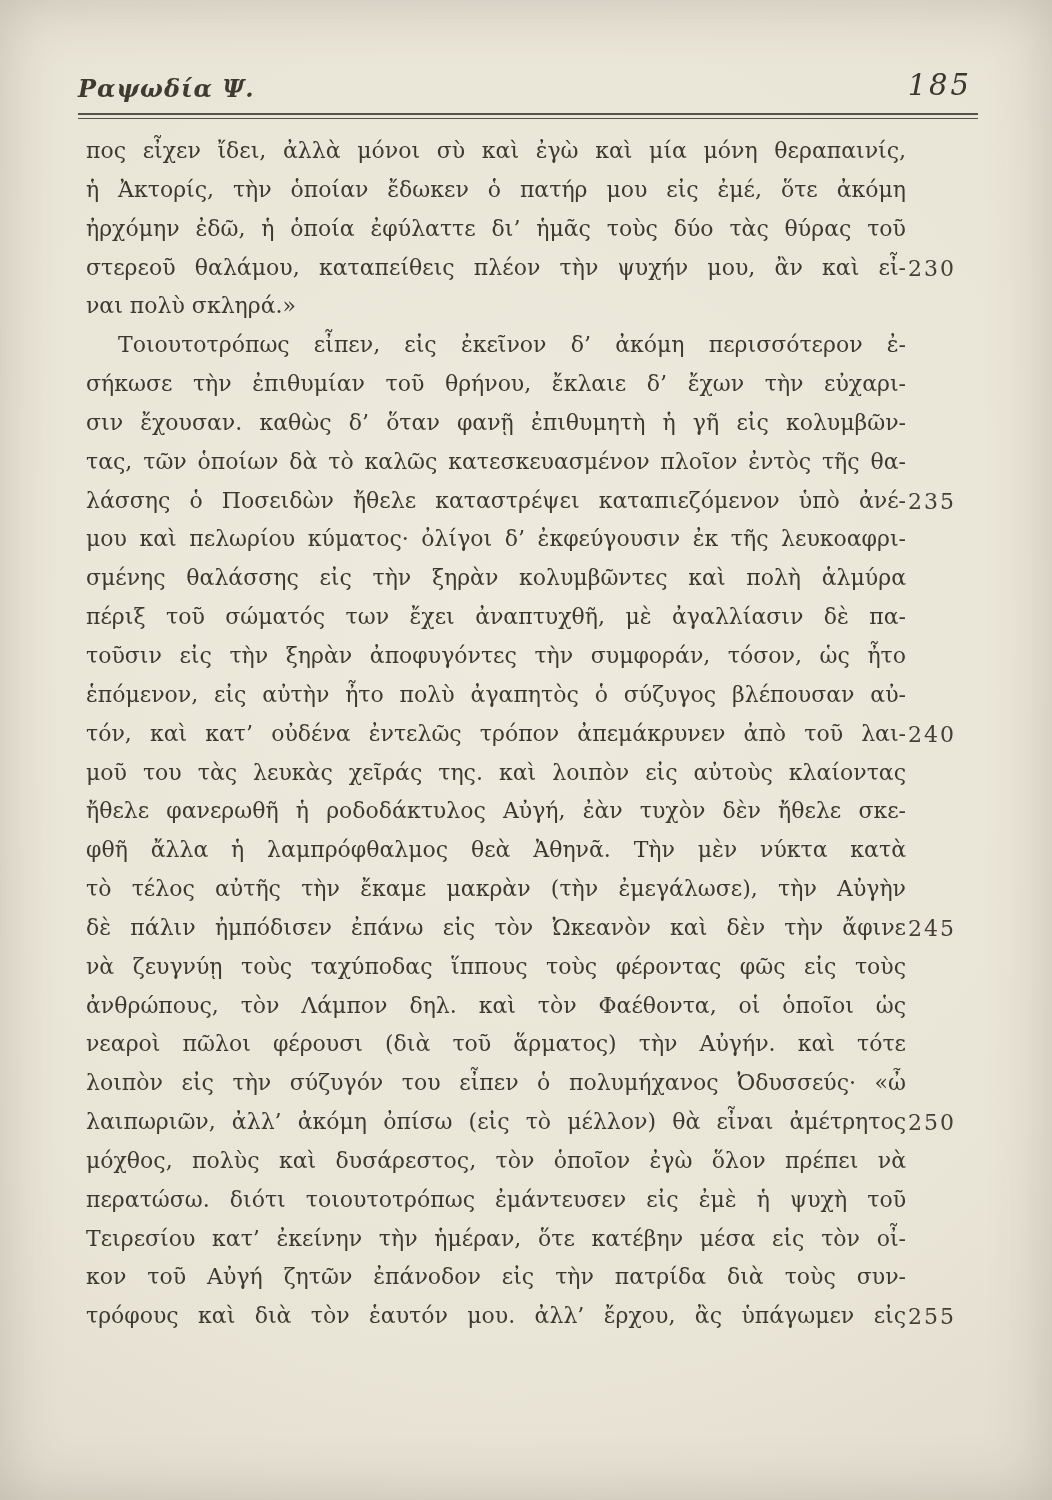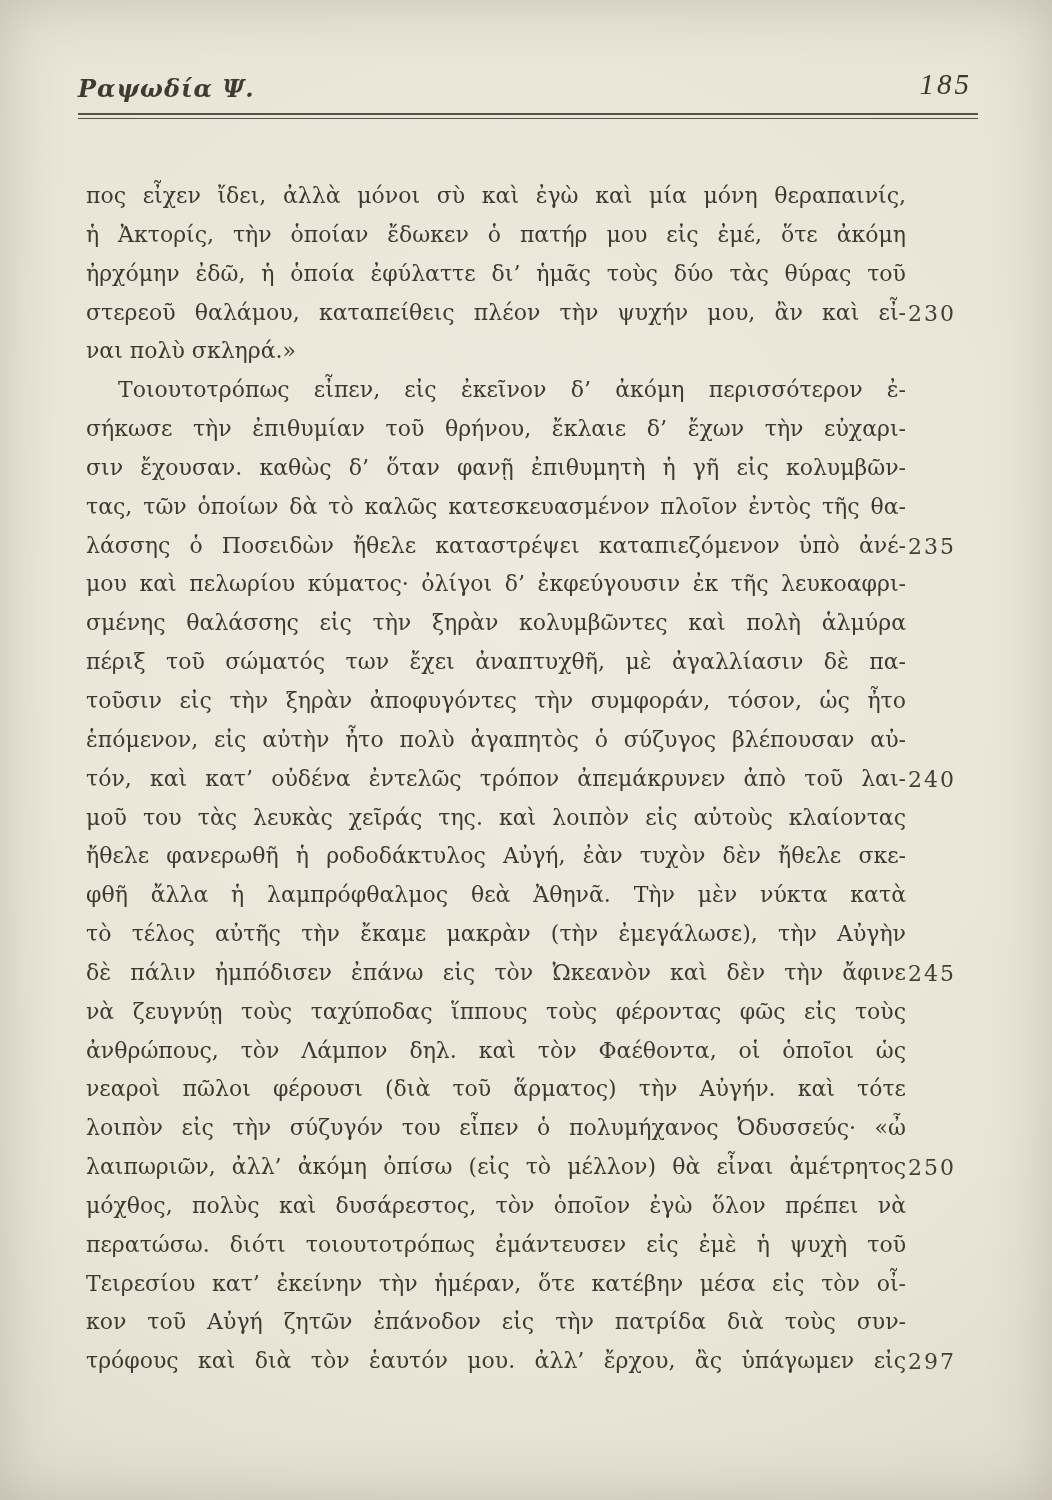--- a/index.html
+++ b/index.html
@@ -14,29 +14,29 @@
     color:#3f3c34;
   }
 
   .header-row { position:absolute; top:74px; left:78px; right:78px; height:34px; }
   .title {
     position:absolute; left:0; right:0; text-align:left;
     font-style:italic; font-weight:bold; font-size:24px; letter-spacing:1px; color:#3e3b32;
   }
   .pagenum {
     position:absolute; right:2px; top:-6px;
-    font-style:italic; font-size:29px; letter-spacing:3px; color:#3a372f;font-family:Liberation Serif, serif;
+    font-style:italic; font-size:29px; letter-spacing:3px; color:#3a372f;
   }
 
   .rule {
     position:absolute; top:113px; left:78px; right:74px; height:6px;
     border-top:2.5px solid #55524a; border-bottom:1.3px solid #55524a;
   }
 
-  .bodytext { position:absolute; top:132px; left:86px; width:820px;margin-top:45px; }
+  .bodytext { position:absolute; top:132px; left:86px; width:820px; }
 
   .line {
     position:relative; height:38.85px; line-height:38.85px; font-size:22px;
     text-align:justify; text-align-last:justify; color:#3c3930;
   }
   .line.par-end { text-align-last:left; }
   .line.indent  { text-indent:32px; }
 
   .lnum {
     position:absolute; right:-84px; top:1px; width:82px;
@@ -80,16 +80,16 @@
       <div class="line"><span>δὲ πάλιν ἠμπόδισεν ἐπάνω εἰς τὸν Ὠκεανὸν καὶ δὲν τὴν ἄφινε</span><span class="lnum">245</span></div>
       <div class="line"><span>νὰ ζευγνύῃ τοὺς ταχύποδας ἵππους τοὺς φέροντας φῶς εἰς τοὺς</span></div>
       <div class="line"><span>ἀνθρώπους, τὸν Λάμπον δηλ. καὶ τὸν Φαέθοντα, οἱ ὁποῖοι ὡς</span></div>
       <div class="line"><span>νεαροὶ πῶλοι φέρουσι (διὰ τοῦ ἅρματος) τὴν Αὐγήν. καὶ τότε</span></div>
       <div class="line"><span>λοιπὸν εἰς τὴν σύζυγόν του εἶπεν ὁ πολυμήχανος Ὀδυσσεύς· «ὦ</span></div>
       <div class="line"><span>λαιπωριῶν, ἀλλ’ ἀκόμη ὀπίσω (εἰς τὸ μέλλον) θὰ εἶναι ἀμέτρητος</span><span class="lnum">250</span></div>
       <div class="line"><span>μόχθος, πολὺς καὶ δυσάρεστος, τὸν ὁποῖον ἐγὼ ὅλον πρέπει νὰ</span></div>
       <div class="line"><span>περατώσω. διότι τοιουτοτρόπως ἐμάντευσεν εἰς ἐμὲ ἡ ψυχὴ τοῦ</span></div>
       <div class="line"><span>Τειρεσίου κατ’ ἐκείνην τὴν ἡμέραν, ὅτε κατέβην μέσα εἰς τὸν οἶ-</span></div>
       <div class="line"><span>κον τοῦ Αὐγή ζητῶν ἐπάνοδον εἰς τὴν πατρίδα διὰ τοὺς συν-</span></div>
-      <div class="line"><span>τρόφους καὶ διὰ τὸν ἑαυτόν μου. ἀλλ’ ἔρχου, ἂς ὑπάγωμεν εἰς</span><span class="lnum">297</span></div>
+      <div class="line"><span>τρόφους καὶ διὰ τὸν ἑαυτόν μου. ἀλλ’ ἔρχου, ἂς ὑπάγωμεν εἰς</span><span class="lnum">255</span></div>
     </main>
 
 </div>
 
 </body></html>

